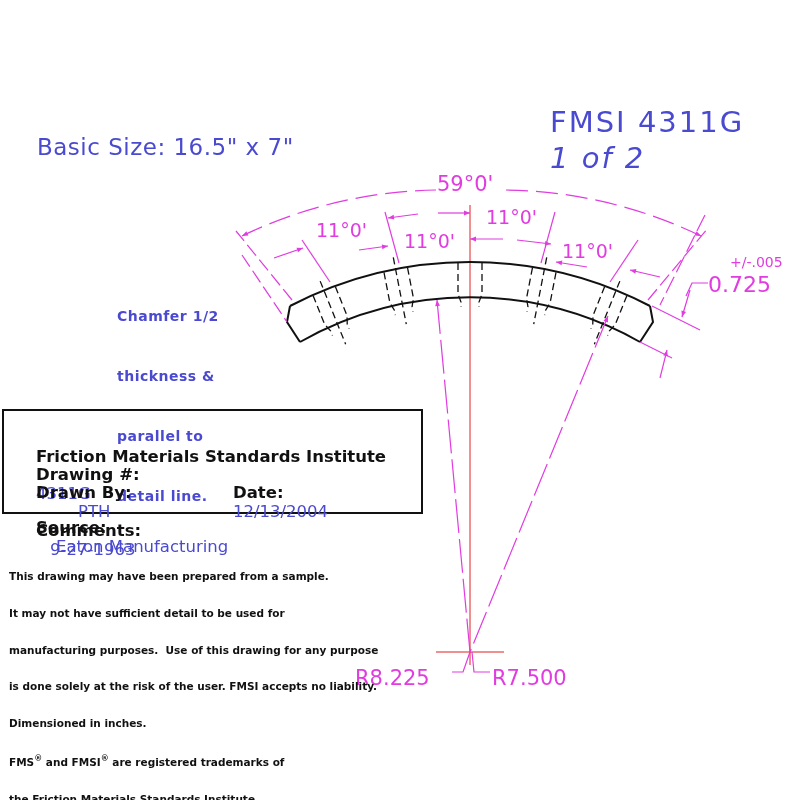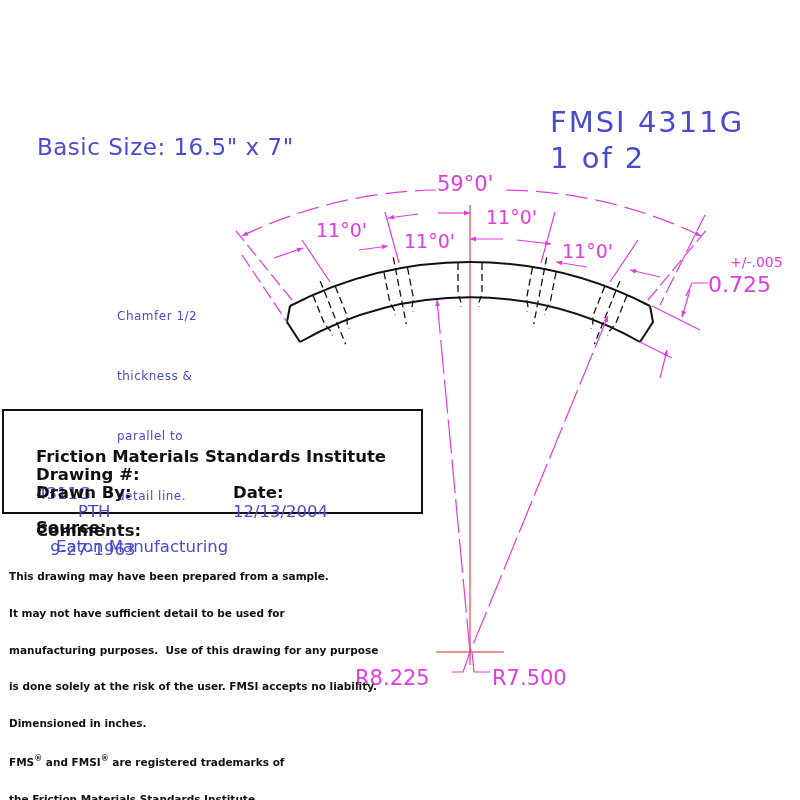--- a/index.html
+++ b/index.html
@@ -3,22 +3,22 @@
 <meta charset="utf-8">
 <style>
   html, body { margin:0; padding:0; background:#ffffff; }
   body { width:800px; height:800px; position:relative; overflow:hidden; font-family:"DejaVu Sans", sans-serif; }
   .cad { font-family:"DejaVu Sans", sans-serif; }
   #drawing { position:absolute; left:0; top:0; width:800px; height:800px; }
   .abs { position:absolute; white-space:pre; line-height:1; }
   .blue { color:#4a4ad0; }
   .basic { left:37px; top:136px; font-size:23px; letter-spacing:0.5px; }
   .fmsi { left:550px; top:108px; font-size:29px; letter-spacing:2px; }
-  .sheet { left:550px; top:144px; font-size:29px; letter-spacing:2px; }
-  .chamfer { left:117px; top:266px; font-size:12px; line-height:20px; letter-spacing:0.5px; }
+  .sheet { left:550px; top:144px; font-size:29px; letter-spacing:2px;font-style:italic; }
+  .chamfer { left:117px; top:266px; font-size:14px; line-height:20px; letter-spacing:0.5px;font-weight:bold; }
   .infobox { position:absolute; left:2px; top:409px; width:421px; height:105px; border:2px solid #111; box-sizing:border-box; }
   .info-line { position:absolute; font-size:16.5px; white-space:pre; }
   .info-line .lbl { font-weight:bold; color:#111; }
   .info-line .val { color:#4a4ad0; }
   .disclaimer { position:absolute; left:9px; top:546px; font-size:10.5px; font-weight:bold; line-height:12.2px; color:#111; white-space:pre; }
   .disclaimer sup { font-size:8px; }
 </style>
 </head>
 <body>
 

